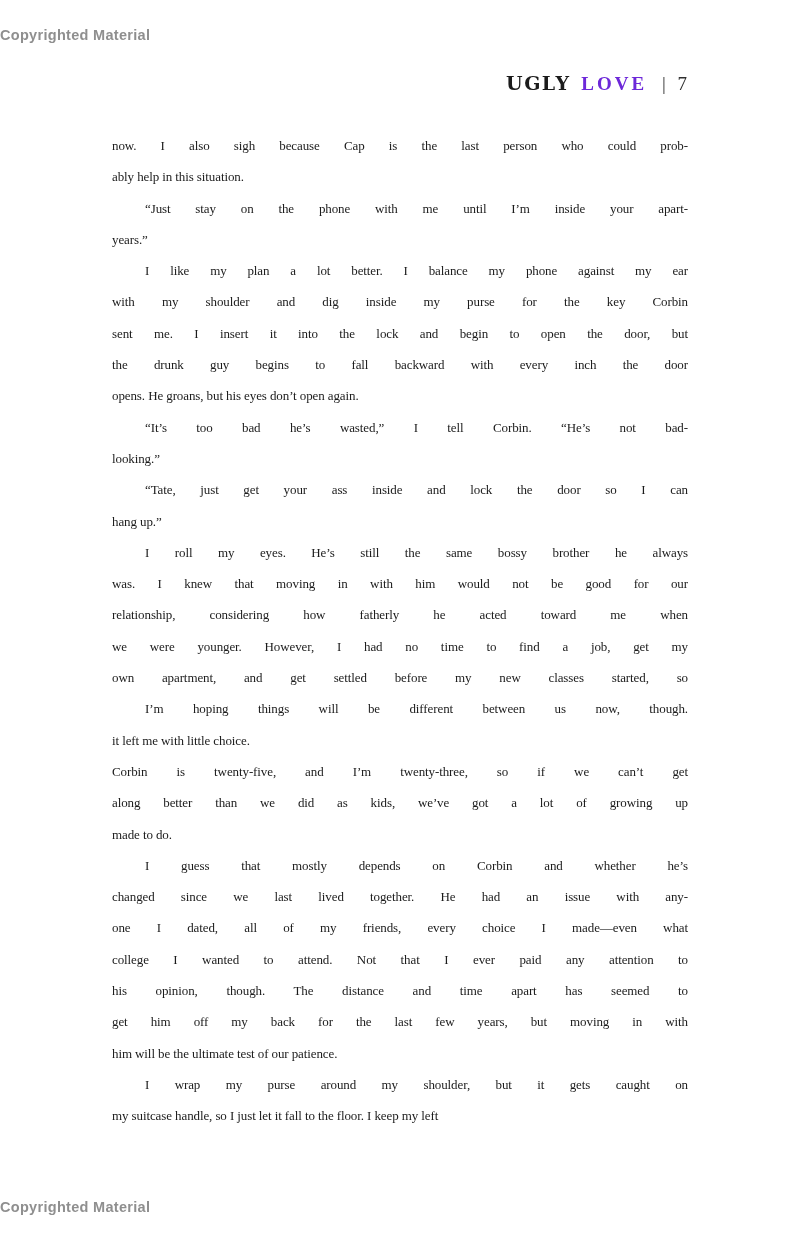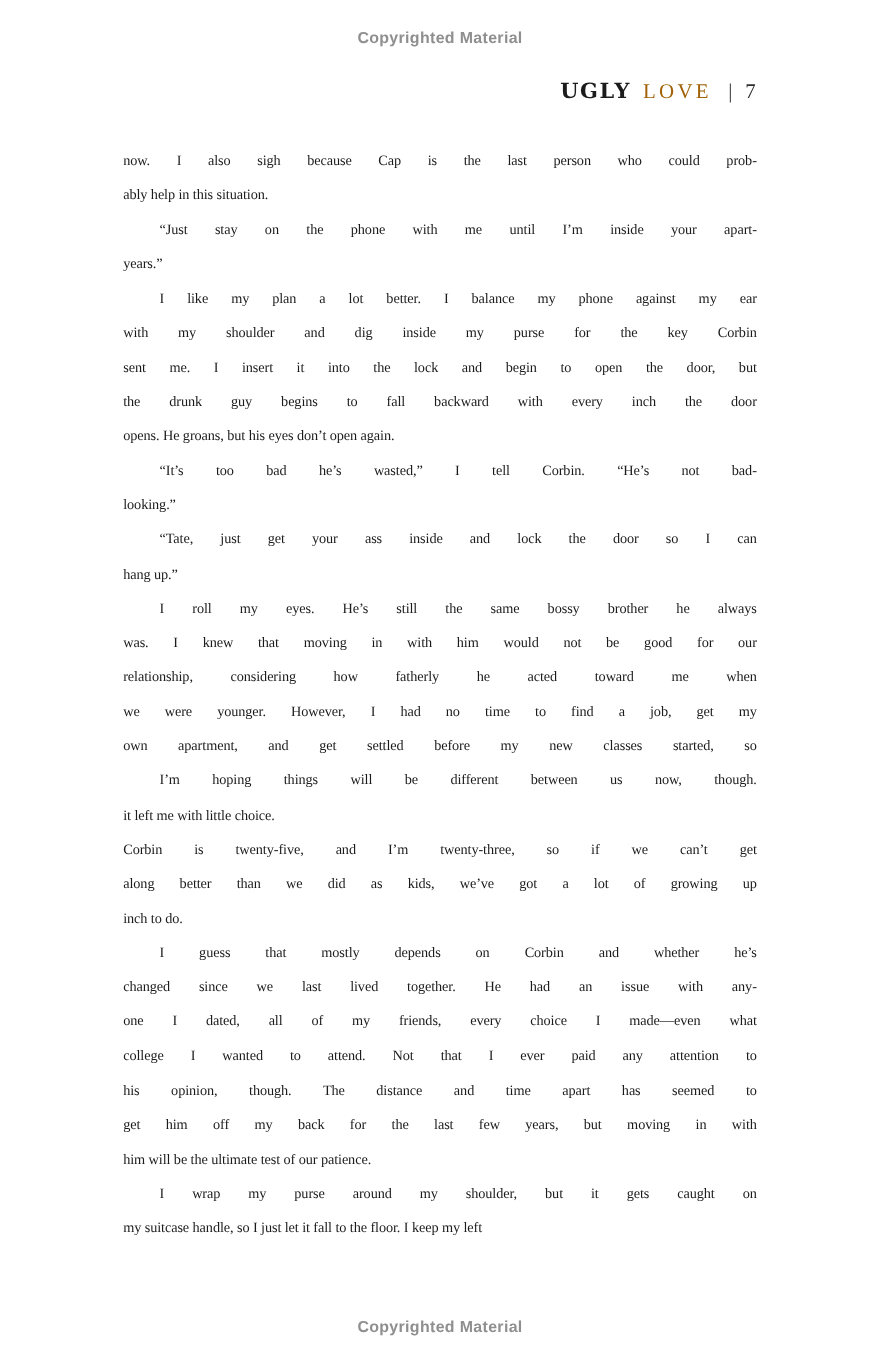--- a/index.html
+++ b/index.html
@@ -14,21 +14,20 @@
     width: 800px;
     height: 1244px;
     background: var(--bg);
     overflow: hidden;
     font-family: "Liberation Serif", serif;
   }
   .watermark {
     position: absolute;
     left: 0;
     width: 100%;
-    text-align: center;
     font-family: "Liberation Sans", sans-serif;
     font-weight: 700;
     font-size: 14.5px;
     letter-spacing: 0.3px;
     color: var(--muted);
   }
   .watermark.top { top: 27px; }
   .watermark.bottom { top: 1199px; }
   .header {
     position: absolute;
@@ -40,24 +39,24 @@
     font-size: 19px;
     white-space: nowrap;
   }
   .header .t-bold {
     font-family: "DejaVu Serif", serif;
     font-weight: 700;
     letter-spacing: 1.5px;
   }
   .header .t-light {
     font-family: "Liberation Serif", serif;
-    font-weight: 400;
+    font-weight: 700;
     letter-spacing: 3px;
     margin-left: 6px;
-    color: #a16207;
+    color: #6d28d9;
     text-align: center;
   }
   .header .sep {
     font-weight: 300;
     color: #3a3a3a;
     margin: 0 7px 0 10px;
   }
   .header .pnum {
     letter-spacing: 1px;
     color: #2e2e2e;
@@ -117,21 +116,21 @@
       <div class="line last">hang up.”</div>
       <div class="line indent">I roll my eyes. He’s still the same bossy brother he always</div>
       <div class="line">was. I knew that moving in with him would not be good for our</div>
       <div class="line">relationship, considering how fatherly he acted toward me when</div>
       <div class="line">we were younger. However, I had no time to find a job, get my</div>
       <div class="line">own apartment, and get settled before my new classes started, so</div>
       <div class="line indent">I’m hoping things will be different between us now, though.</div>
       <div class="line last">it left me with little choice.</div>
       <div class="line">Corbin is twenty-five, and I’m twenty-three, so if we can’t get</div>
       <div class="line">along better than we did as kids, we’ve got a lot of growing up</div>
-      <div class="line last">inch to do.</div>
+      <div class="line last">made to do.</div>
       <div class="line indent">I guess that mostly depends on Corbin and whether he’s</div>
       <div class="line">changed since we last lived together. He had an issue with any-</div>
       <div class="line">one I dated, all of my friends, every choice I made—even what</div>
       <div class="line">college I wanted to attend. Not that I ever paid any attention to</div>
       <div class="line">his opinion, though. The distance and time apart has seemed to</div>
       <div class="line">get him off my back for the last few years, but moving in with</div>
       <div class="line last">him will be the ultimate test of our patience.</div>
       <div class="line indent">I wrap my purse around my shoulder, but it gets caught on</div>
       <div class="line last">my suitcase handle, so I just let it fall to the floor. I keep my left</div>
     </div>

